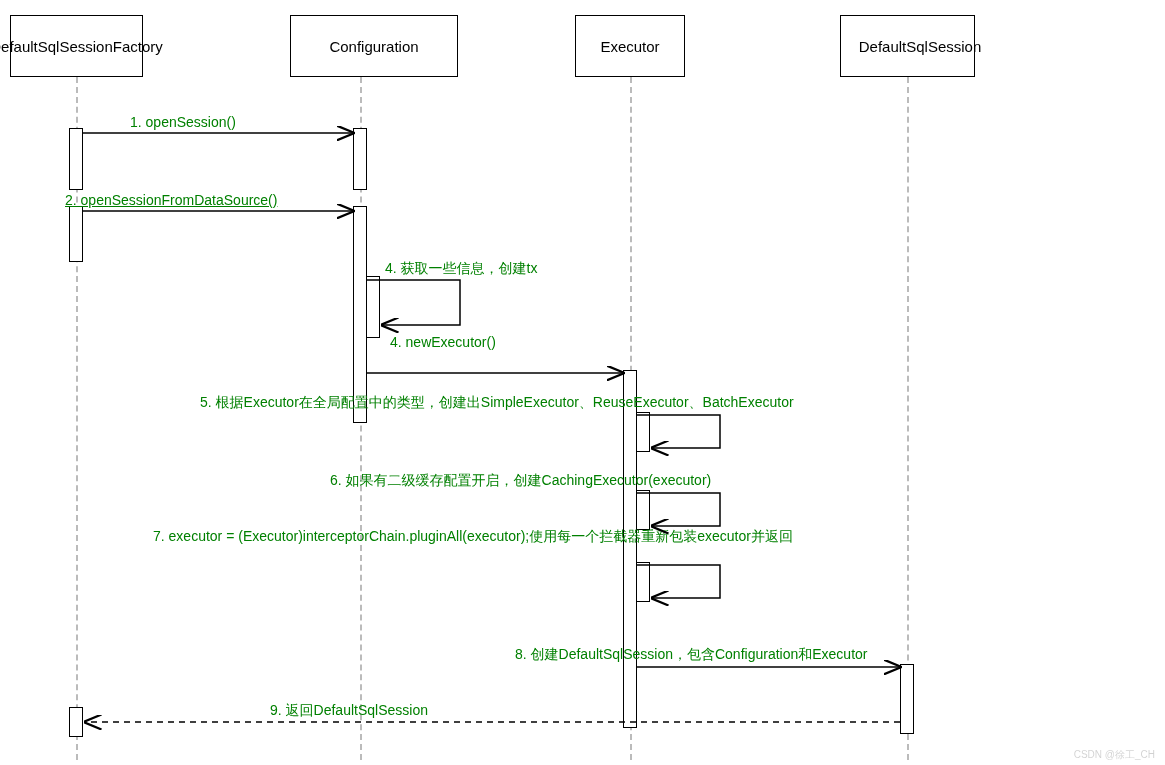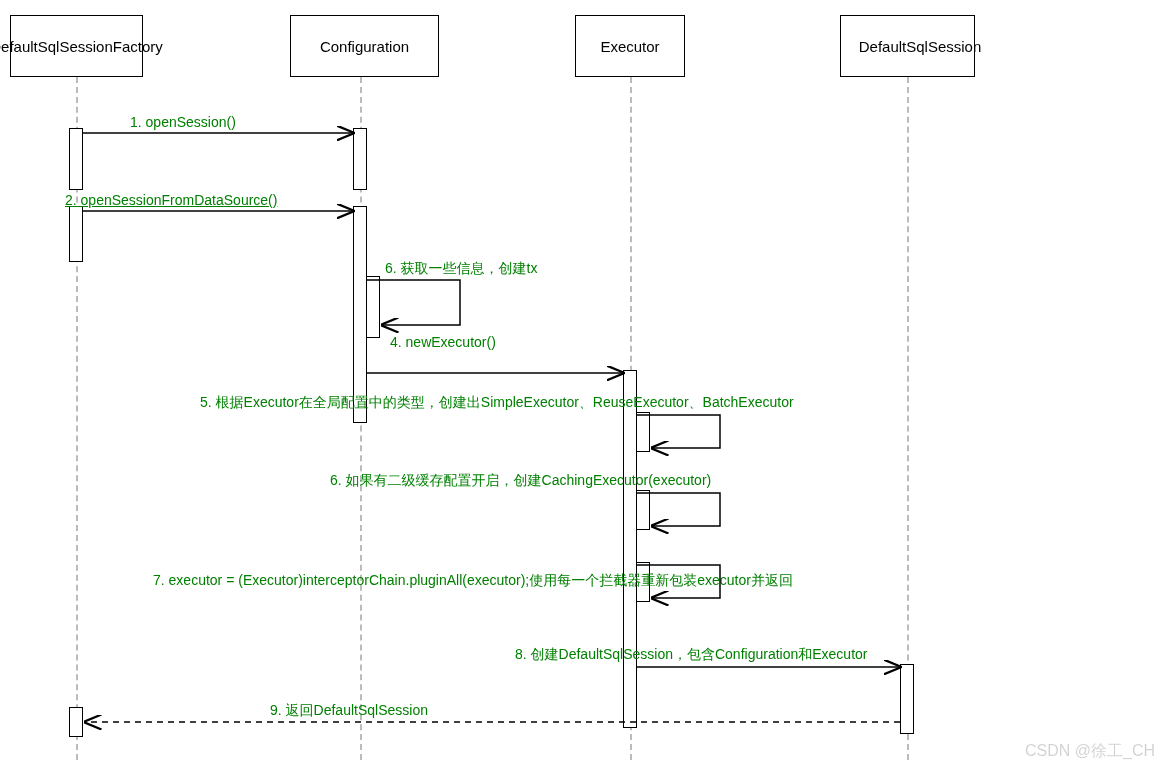--- a/index.html
+++ b/index.html
@@ -40,33 +40,33 @@
     position: absolute;
     color: #008000;
     font-size: 14px;
     white-space: nowrap;
   }
   .watermark {
     position: absolute;
     right: 10px;
     bottom: 3px;
     color: rgba(0,0,0,0.18);
-    font-size: 16px;
+    font-size: 10px;
   }
   svg { position:absolute; top:0; left:0; pointer-events:none; }
   .arrow-solid { stroke:#000; stroke-width:1.5; fill:none; }
   .arrow-dash  { stroke:#000; stroke-width:1.5; fill:none; stroke-dasharray:6 5; }
 </style>
 </head>
 <body>
 
 <div class="participant-box" style="left:10px; top:15px; width:133px; height:62px;">
   <span>DefaultSqlSessionFactory</span>
 </div>
-<div class="participant-box" style="left:290px; top:15px; width:149px; height:62px;">
+<div class="participant-box" style="left:290px; top:15px; width:168px; height:62px;">
   <span>Configuration</span>
 </div>
 <div class="participant-box" style="left:575px; top:15px; width:110px; height:62px;align-items:center;">
   <span>Executor</span>
 </div>
 <div class="participant-box" style="left:840px; top:15px; width:135px; height:62px;padding-left:29px;">
   <span>DefaultSqlSession</span>
 </div>
 
 <div class="lifeline" style="left:76px; top:77px; height:683px;"></div>
@@ -84,25 +84,25 @@
 
 <div class="activation" style="left:623px; top:370px; height:358px;"></div>
 <div class="activation" style="left:636px; top:412px; height:40px;"></div>
 <div class="activation" style="left:636px; top:490px; height:40px;"></div>
 <div class="activation" style="left:636px; top:562px; height:40px;"></div>
 
 <div class="activation" style="left:900px; top:664px; height:70px;"></div>
 
 <div class="msg-text" style="left:130px; top:114px;">1. openSession()</div>
 <div class="msg-text" style="left:65px; top:192px;text-decoration:underline;">2. openSessionFromDataSource()</div>
-<div class="msg-text" style="left:385px; top:260px;">6. 获取一些信息，创建tx</div>
+<div class="msg-text" style="left:385px; top:260px;">4. 获取一些信息，创建tx</div>
 <div class="msg-text" style="left:390px; top:334px;">4. newExecutor()</div>
 <div class="msg-text" style="left:200px; top:394px;">5. 根据Executor在全局配置中的类型，创建出SimpleExecutor、ReuseExecutor、BatchExecutor</div>
 <div class="msg-text" style="left:330px; top:472px;">6. 如果有二级缓存配置开启，创建CachingExecutor(executor)</div>
-<div class="msg-text" style="left:153px; top:572px;">7. executor = (Executor)interceptorChain.pluginAll(executor);使用每一个拦截器重新包装executor并返回</div>
+<div class="msg-text" style="left:153px; top:528px;">7. executor = (Executor)interceptorChain.pluginAll(executor);使用每一个拦截器重新包装executor并返回</div>
 <div class="msg-text" style="left:515px; top:646px;">8. 创建DefaultSqlSession，包含Configuration和Executor</div>
 <div class="msg-text" style="left:270px; top:702px;">9. 返回DefaultSqlSession</div>
 
 <div class="watermark">CSDN @徐工_CH</div>
 
 <svg width="1165" height="765">
   <defs>
     <marker id="ah" markerWidth="12" markerHeight="10" refX="11" refY="5" orient="auto">
       <path d="M0,0 L12,5 L0,10" fill="none" stroke="#000" stroke-width="1.5"></path>
     </marker>

